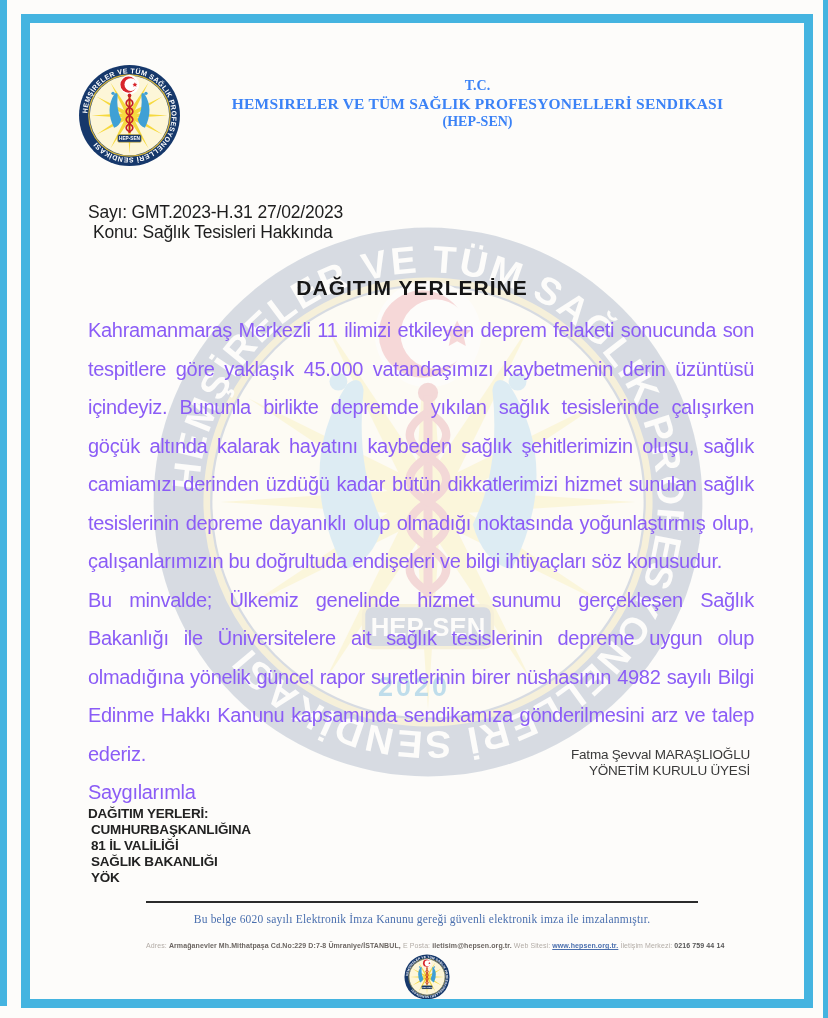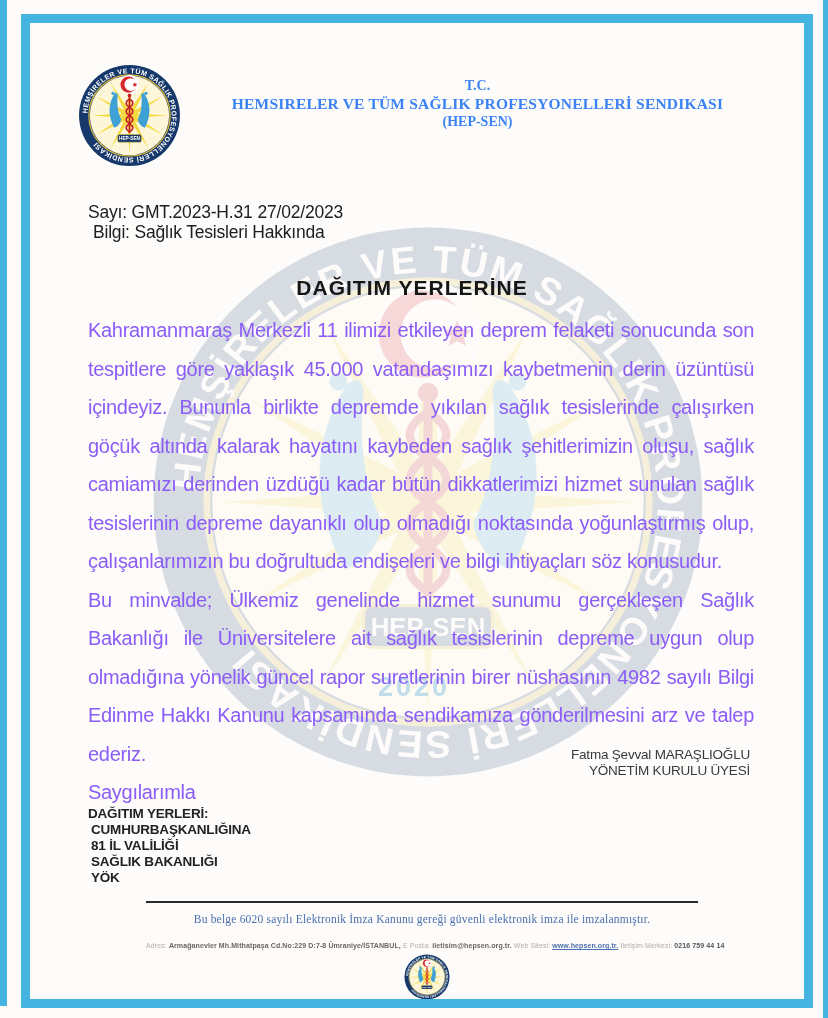--- a/index.html
+++ b/index.html
@@ -171,21 +171,21 @@
       <div class="head-org">HEMSIRELER VE TÜM SAĞLIK PROFESYONELLERİ SENDIKASI</div>
       <div class="head-abbr">(HEP-SEN)</div>
     </div>
 
     <div class="refblock">
       <div>
         <span>Sayı:</span>
         <span>GMT.2023-H.31</span><span class="ref-date">27/02/2023</span>
       </div>
       <div class="ref-line2">
-        <span>Bilgi:</span>
+        <span>Konu:</span>
         <span>Sağlık Tesisleri Hakkında</span>
       </div>
     </div>
 
     <div class="letter-title">DAĞITIM YERLERİNE</div>
 
     <div class="bodytext">
       <p>Kahramanmaraş Merkezli 11 ilimizi etkileyen deprem felaketi sonucunda son tespitlere göre yaklaşık 45.000 vatandaşımızı kaybetmenin derin üzüntüsü içindeyiz. Bununla birlikte depremde yıkılan sağlık tesislerinde çalışırken göçük altında kalarak hayatını kaybeden sağlık şehitlerimizin oluşu, sağlık camiamızı derinden üzdüğü kadar bütün dikkatlerimizi hizmet sunulan sağlık tesislerinin depreme dayanıklı olup olmadığı noktasında yoğunlaştırmış olup, çalışanlarımızın bu doğrultuda endişeleri ve bilgi ihtiyaçları söz konusudur.</p>
       <p>Bu minvalde; Ülkemiz genelinde hizmet sunumu gerçekleşen Sağlık Bakanlığı ile Üniversitelere ait sağlık tesislerinin depreme uygun olup olmadığına yönelik güncel rapor suretlerinin birer nüshasının 4982 sayılı Bilgi Edinme Hakkı Kanunu kapsamında sendikamıza gönderilmesini arz ve talep ederiz.</p>
       <p class="closing">Saygılarımla</p>

